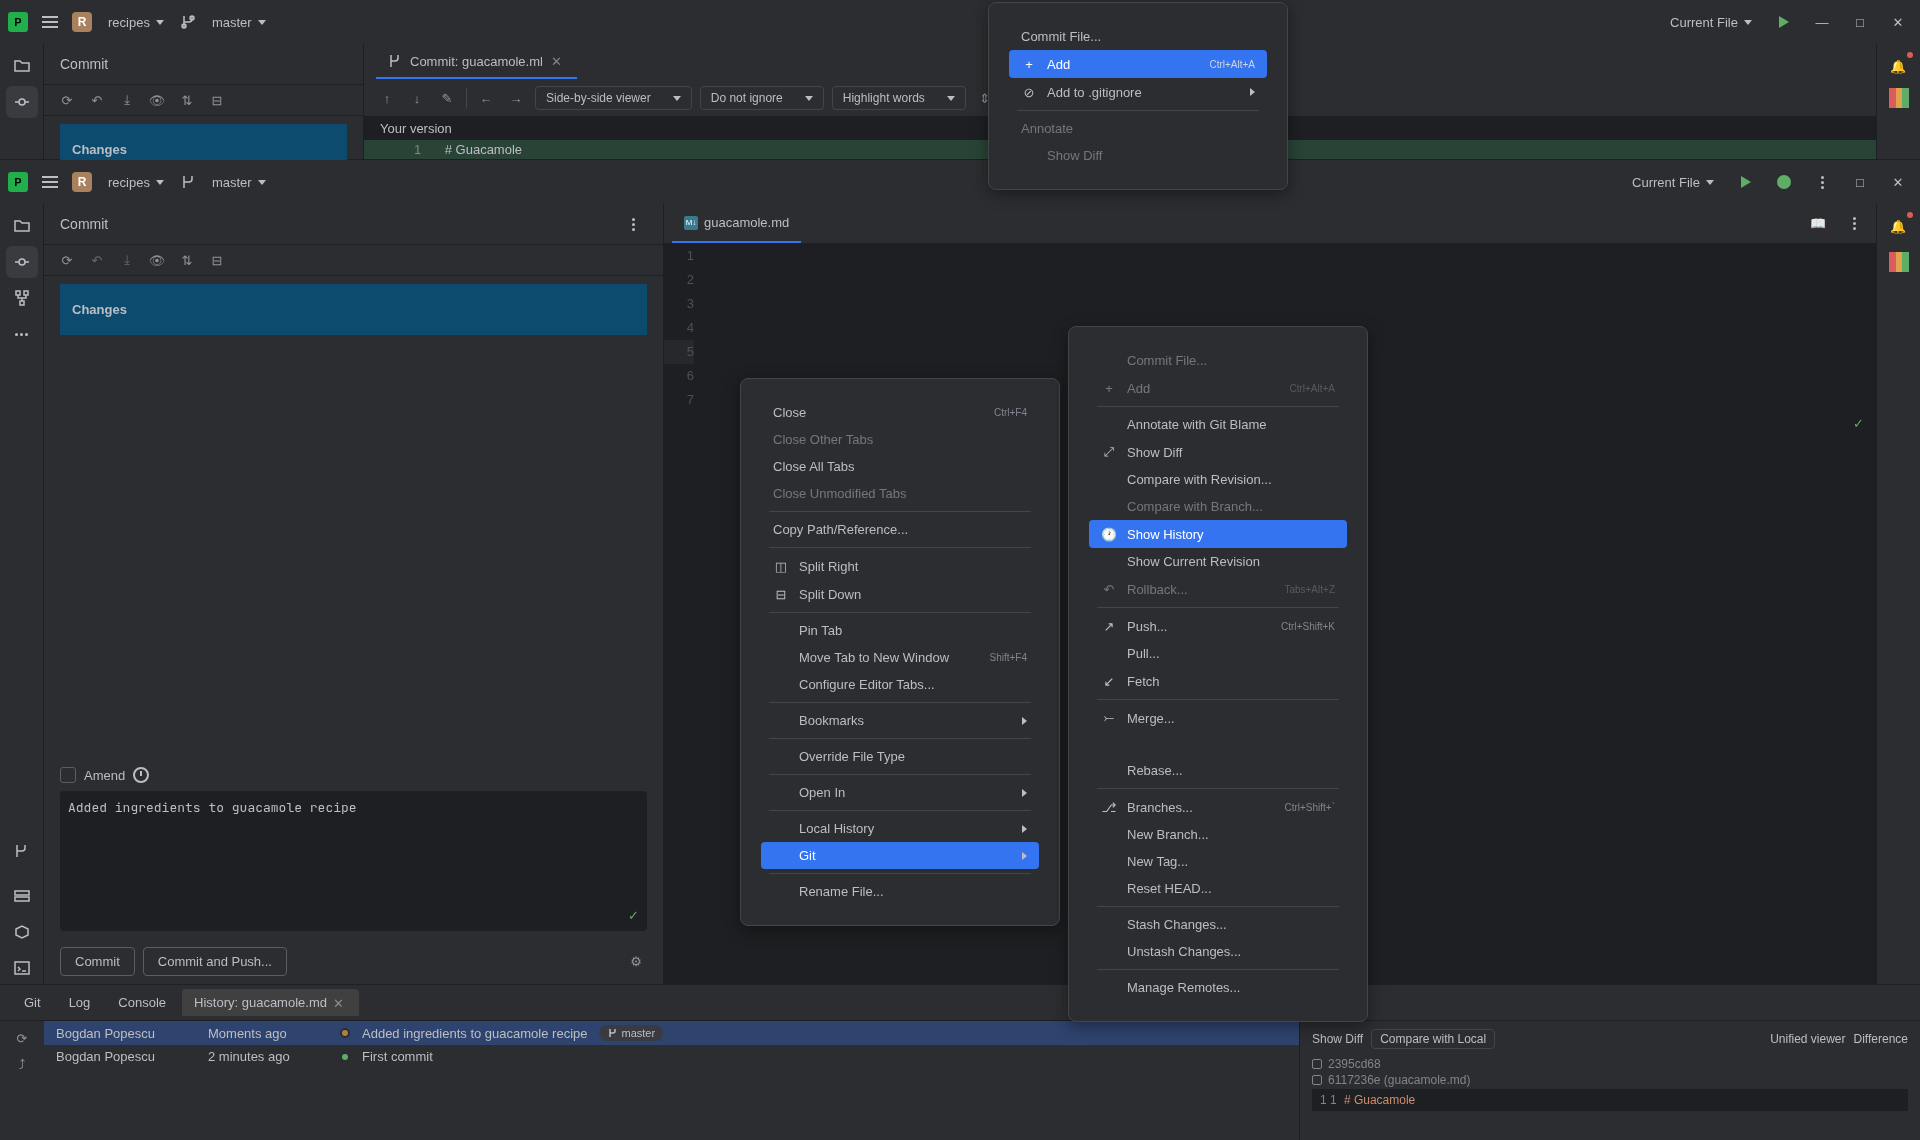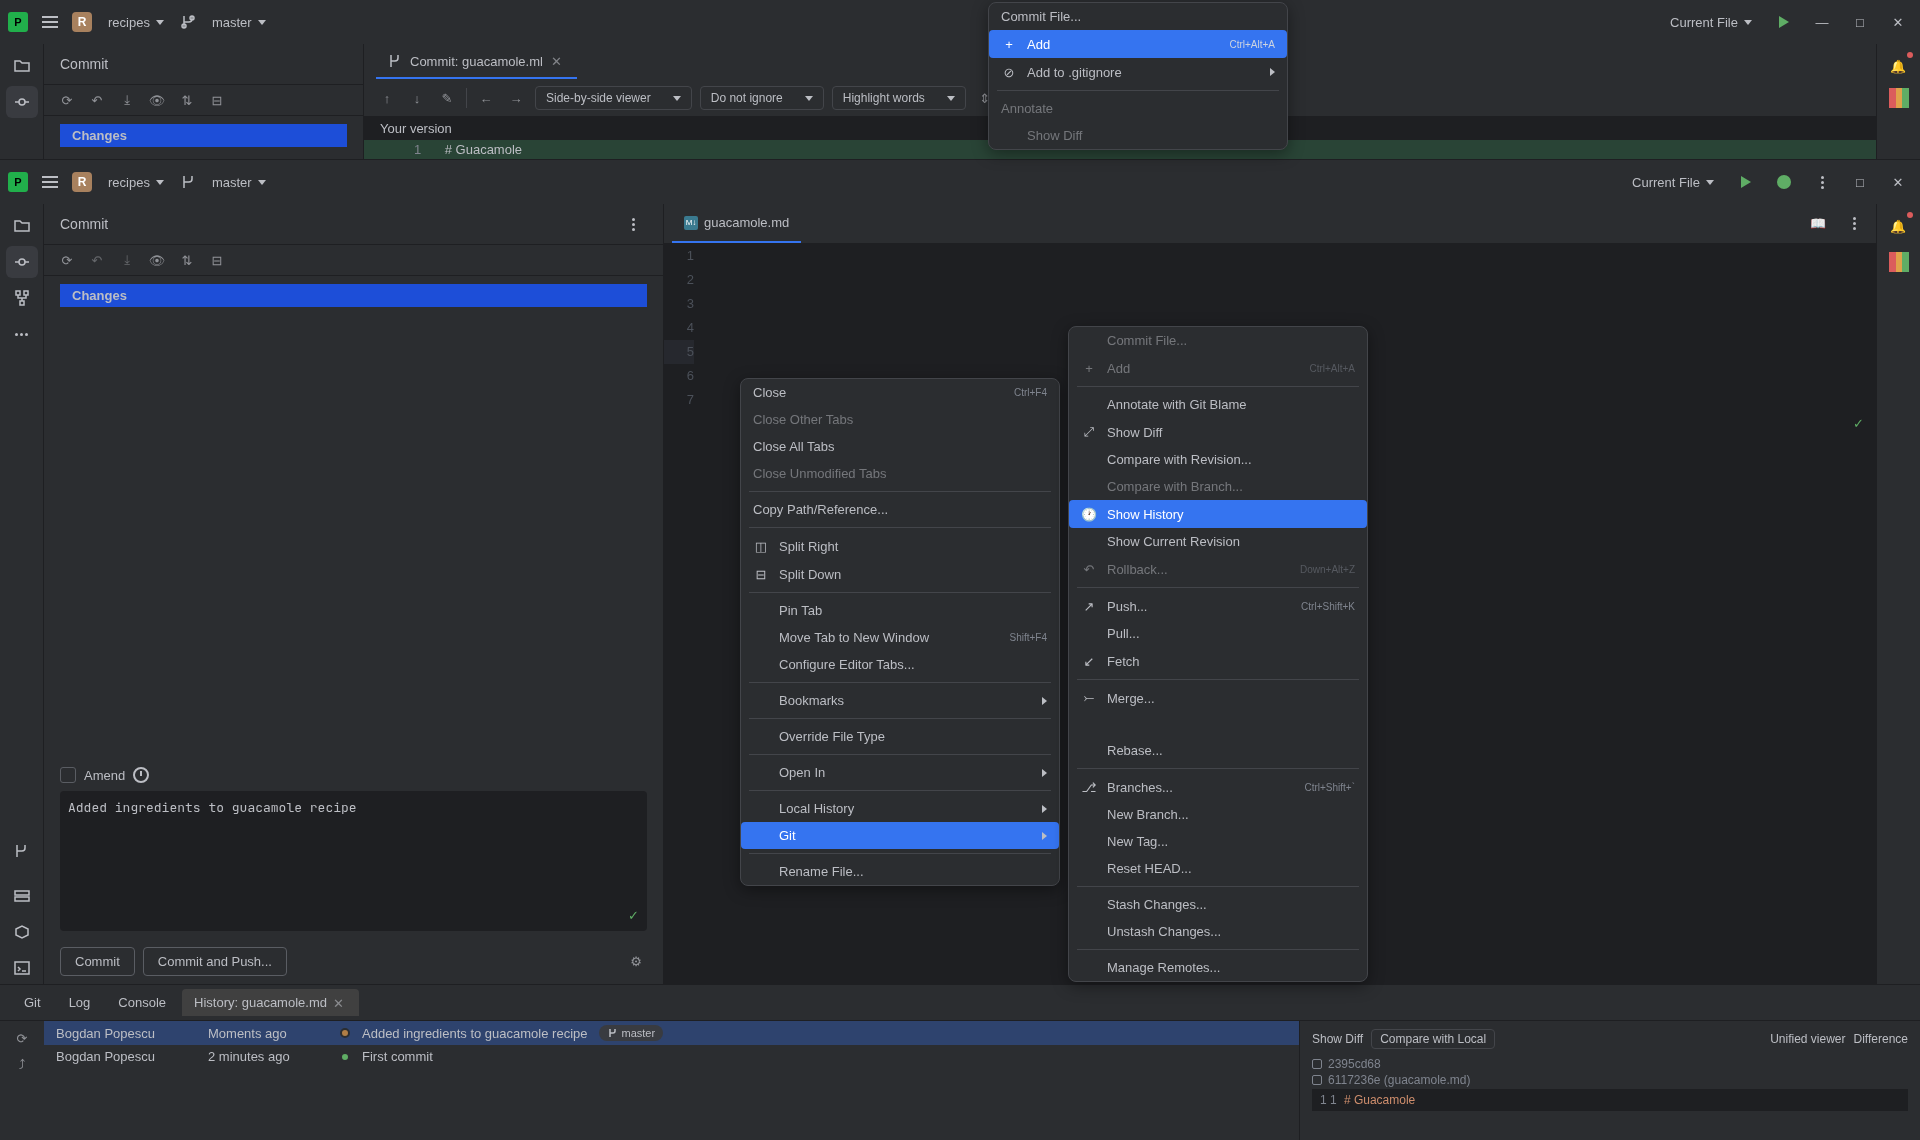--- a/index.html
+++ b/index.html
@@ -30,21 +30,21 @@
     .left-rail { width: 44px; background: #2b2d30; border-right: 1px solid #1e1f22; display: flex; flex-direction: column; align-items: center; padding-top: 6px; gap: 4px; }
     .rail-icon { width: 32px; height: 32px; display: flex; align-items: center; justify-content: center; border-radius: 6px; cursor: pointer; color: #bcbec4; }
     .rail-icon.active { background: #393b40; }
     .rail-icon svg { width: 18px; height: 18px; }
     
     .commit-panel { width: 620px; background: #2b2d30; border-right: 1px solid #1e1f22; display: flex; flex-direction: column; }
     .panel-header { height: 40px; display: flex; align-items: center; padding: 0 16px; font-size: 14px; }
     .panel-toolbar { height: 32px; display: flex; align-items: center; padding: 0 12px; gap: 8px; border-top: 1px solid #1e1f22; border-bottom: 1px solid #1e1f22; }
     .toolbar-icon { width: 22px; height: 22px; display: flex; align-items: center; justify-content: center; cursor: pointer; opacity: 0.7; }
     .changes-section { padding: 8px 16px; }
-    .changes-item { padding: 4px 12px; background: #1d4ed8; border-radius: 0; font-weight: 600; }
+    .changes-item { padding: 18px 12px; background: #0c4a6e; border-radius: 0; font-weight: 600; }
     
     .amend-row { display: flex; align-items: center; gap: 8px; padding: 8px 16px; margin-top: auto; }
     .checkbox { width: 16px; height: 16px; border: 1px solid #5a5d63; border-radius: 3px; }
     .clock-icon { width: 16px; height: 16px; border: 2px solid #bcbec4; border-radius: 50%; position: relative; }
     .clock-icon::after { content: ''; position: absolute; top: 2px; left: 5px; width: 2px; height: 5px; background: #bcbec4; }
     
     .commit-msg { margin: 0 16px 8px; padding: 8px; background: #1e1f22; border-radius: 4px; height: 140px; position: relative; }
     .commit-msg textarea { width: 100%; height: 100%; background: transparent; border: none; color: #bcbec4; font-family: "JetBrains Mono", monospace; font-size: 13px; resize: none; outline: none; }
     .check-mark { position: absolute; bottom: 8px; right: 8px; color: #5fad65; }
     
@@ -85,21 +85,21 @@
     .commit-info { font-size: 12px; color: #7f848e; display: flex; align-items: center; gap: 6px; margin-bottom: 2px; }
     .lock-icon { width: 10px; height: 10px; border: 1px solid #7f848e; border-radius: 2px; }
     .diff-view { background: #1e1f22; font-family: monospace; padding: 4px 8px; font-size: 12px; }
     
     
     .right-rail { width: 44px; background: #2b2d30; border-left: 1px solid #1e1f22; display: flex; flex-direction: column; align-items: center; padding-top: 6px; gap: 4px; position: relative; }
     .notif-bell { position: relative; }
     .bookshelf-icon { width: 20px; height: 20px; background: linear-gradient(90deg, #db5c5c 33%, #e0a24a 33% 66%, #5fad65 66%); }
     
     
-    .context-menu { position: absolute; background: #2b2d30; border: 1px solid #43454a; border-radius: 8px; padding: 0; box-shadow: 0 4px 16px rgba(0,0,0,0.4); z-index: 1000; min-width: 300px; text-align: center; }
+    .context-menu { position: absolute; background: #2b2d30; border: 1px solid #43454a; border-radius: 8px; padding: 20px; box-shadow: 0 4px 16px rgba(0,0,0,0.4); z-index: 1000; min-width: 300px; text-align: center; }
     .menu-item { padding: 6px 12px; display: flex; align-items: center; gap: 10px; border-radius: 4px; cursor: pointer; }
     .menu-item:hover, .menu-item.hover { background: #3574f0; color: #fff; }
     .menu-item.disabled { opacity: 0.5; }
     .menu-sep { height: 1px; background: #43454a; margin: 4px 8px; }
     .menu-shortcut { margin-left: auto; color: #7f848e; font-size: 10px; }
     .menu-item.hover .menu-shortcut { color: #cdd4e0; }
     .menu-arrow { margin-left: auto; width: 0; height: 0; border-top: 4px solid transparent; border-bottom: 4px solid transparent; border-left: 5px solid #bcbec4; }
     .menu-icon { width: 16px; height: 16px; display: flex; align-items: center; justify-content: center; }
     
     
@@ -575,21 +575,21 @@
   <div class="menu-item hover">
       <span class="menu-icon">🕐</span>
       <span>Show History</span>
     </div>
   <div class="menu-item">
       <span style="margin-left:26px;">Show Current Revision</span>
     </div>
   <div class="menu-item disabled">
       <span class="menu-icon">↶</span>
       <span>Rollback...</span>
-      <span class="menu-shortcut">Down+Alt+Z</span>
+      <span class="menu-shortcut">Tabs+Alt+Z</span>
     </div>
   <div class="menu-sep"></div>
   <div class="menu-item">
       <span class="menu-icon">↗</span>
       <span>Push...</span>
       <span class="menu-shortcut">Ctrl+Shift+K</span>
     </div>
   <div class="menu-item">
       <span style="margin-left:26px;">Pull...</span>
     </div>

